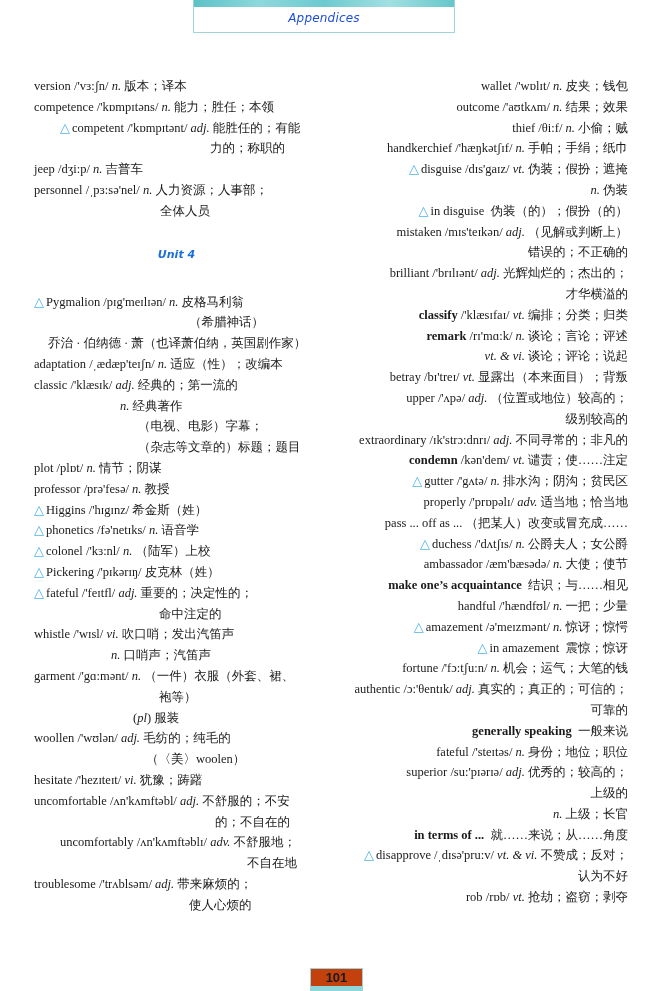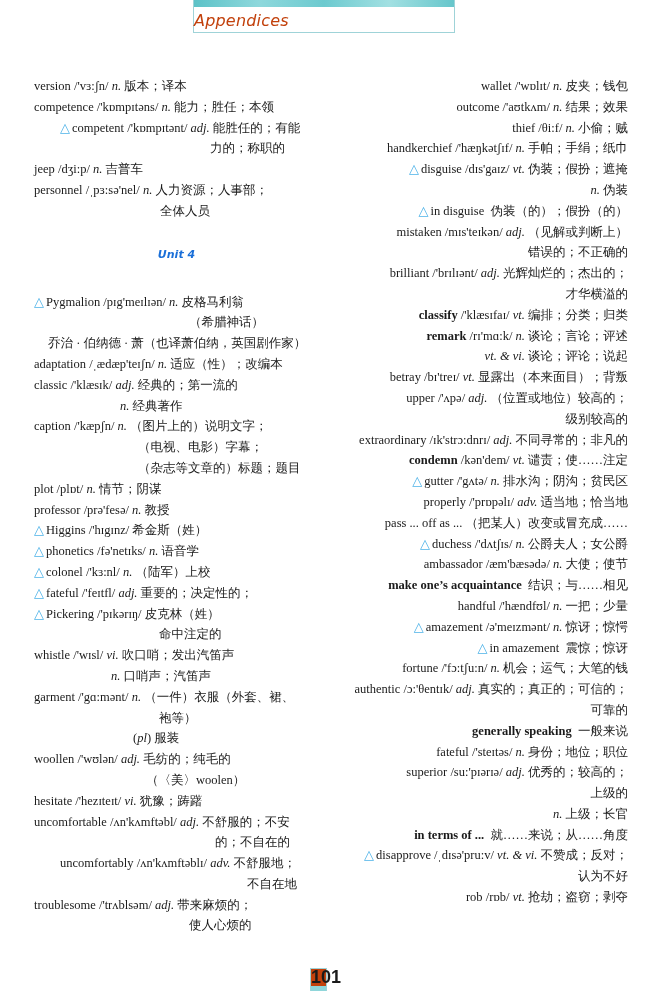--- a/index.html
+++ b/index.html
@@ -9,42 +9,42 @@
   }
   .banner {
     position: absolute; left: 193px; top: 0; width: 262px; height: 33px;
     border: 1px solid #9fd3d8; border-top: none; background: #ffffff; box-sizing: border-box;
   }
   .banner-strip {
     position: absolute; left: 0; top: 0; width: 100%; height: 7px;
     background: linear-gradient(90deg, #5cc2c7, #8ed8dc, #6ccacf, #a2e0e2, #66c6cb);
   }
   .banner-title {
-    position: absolute; left: 0; right: 0; top: 11px; 
-    font-family: "DejaVu Sans", sans-serif; font-style: italic; font-size: 16px; color: #c2410c;
+    position: absolute; left: 0; right: 0; top: 11px; text-align: center;
+    font-family: "DejaVu Sans", sans-serif; font-style: italic; font-size: 12px; color: #1d4ed8;
     letter-spacing: 0.2px;
   }
   .col { position: absolute; top: 76px; font-size: 12.5px; }
   .col-left { left: 34px; width: 285px; }
   .col-right { left: 333px; width: 295px; text-align: right; }
   .line { height: 20.8px; line-height: 20.8px; white-space: nowrap; }
   .ind1 { padding-left: 26px; }
   .tri { color: #4fb3e8; font-size: 13px; margin-right: 2px; font-family: "DejaVu Sans", sans-serif; }
   .ipa { }
   .pos { font-style: italic; }
   .bold { font-weight: bold; margin-left: 7px; }
   .unit {
     text-align: center; font-family: "DejaVu Sans", sans-serif; font-weight: bold; font-style: italic;
     color: #1a6fd8; font-size: 11px; height: 52px; line-height: 30px;
   }
   .gap { height: 18px; }
   .pagenum {
-    position: absolute; left: 310px; top: 968px; width: 17px; height: 23px; box-sizing: border-box;
+    position: absolute; left: 310px; top: 968px; width: 53px; height: 23px; box-sizing: border-box;
     border: 1px solid #9fd3d8; border-bottom: none; background: #c2410c;
-    text-align: center; font-family: "Liberation Sans", sans-serif; font-weight: bold; font-size: 18px; line-height: 17px;
+    text-align: center; font-family: "Liberation Sans", sans-serif; font-weight: bold; font-size: 13px; line-height: 17px;
   }
   .pagenum-strip { position: absolute; left: 0; right: 0; bottom: 0; height: 5px; background: #8fd6da; }
 </style>
 </head>
 <body>
 
 <div class="banner">
   <div class="banner-strip"></div>
   <div class="banner-title">Appendices</div>
 </div>
@@ -60,30 +60,29 @@
 
   <div class="gap"></div>
   <div class="unit">Unit 4</div>
 
   <div class="line"><span class="tri">△</span><span>Pygmalion</span> <span>/pɪg'meɪlɪən/</span> <span class="pos">n.</span> <span>皮格马利翁</span></div>
   <div class="line" style="padding-left:155px">（希腊神话）</div>
   <div class="line" style="padding-left:14px">乔治 · 伯纳德 · 萧（也译萧伯纳，英国剧作家）</div>
   <div class="line"><span>adaptation</span> <span>/ˌædæp'teɪʃn/</span> <span class="pos">n.</span> <span>适应（性）；改编本</span></div>
   <div class="line"><span>classic</span> <span>/'klæsɪk/</span> <span class="pos">adj.</span> <span>经典的；第一流的</span></div>
   <div class="line" style="padding-left:86px"><span class="pos">n.</span> <span>经典著作</span></div>
-  <div class="line"><span>caption</span> <span>/'kæpʃn/</span> <span class="pos">n.</span> <span>（图片上的）说明文字；</span></div>
   <div class="line" style="padding-left:104px">（电视、电影）字幕；</div>
   <div class="line" style="padding-left:104px">（杂志等文章的）标题；题目</div>
   <div class="line"><span>plot</span> <span>/plɒt/</span> <span class="pos">n.</span> <span>情节；阴谋</span></div>
   <div class="line"><span>professor</span> <span>/prə'fesə/</span> <span class="pos">n.</span> <span>教授</span></div>
   <div class="line"><span class="tri">△</span><span>Higgins</span> <span>/'hɪgɪnz/</span> <span>希金斯（姓）</span></div>
   <div class="line"><span class="tri">△</span><span>phonetics</span> <span>/fə'netɪks/</span> <span class="pos">n.</span> <span>语音学</span></div>
   <div class="line"><span class="tri">△</span><span>colonel</span> <span>/'kɜ:nl/</span> <span class="pos">n.</span> <span>（陆军）上校</span></div>
+  <div class="line"><span class="tri">△</span><span>Pickering</span> <span>/'pɪkərɪŋ/</span> <span>皮克林（姓）</span></div>
   <div class="line"><span class="tri">△</span><span>fateful</span> <span>/'feɪtfl/</span> <span class="pos">adj.</span> <span>重要的；决定性的；</span></div>
-  <div class="line"><span class="tri">△</span><span>Pickering</span> <span>/'pɪkərɪŋ/</span> <span>皮克林（姓）</span></div>
   <div class="line" style="padding-left:125px">命中注定的</div>
   <div class="line"><span>whistle</span> <span>/'wɪsl/</span> <span class="pos">vi.</span> <span>吹口哨；发出汽笛声</span></div>
   <div class="line" style="padding-left:77px"><span class="pos">n.</span> <span>口哨声；汽笛声</span></div>
   <div class="line"><span>garment</span> <span>/'gɑ:mənt/</span> <span class="pos">n.</span> <span>（一件）衣服（外套、裙、</span></div>
   <div class="line" style="padding-left:125px">袍等）</div>
   <div class="line" style="padding-left:99px">(<span class="pos">pl</span>) <span>服装</span></div>
   <div class="line"><span>woollen</span> <span>/'wʊlən/</span> <span class="pos">adj.</span> <span>毛纺的；纯毛的</span></div>
   <div class="line" style="padding-left:112px">（〈美〉woolen）</div>
   <div class="line"><span>hesitate</span> <span>/'hezɪteɪt/</span> <span class="pos">vi.</span> <span>犹豫；踌躇</span></div>
   <div class="line"><span>uncomfortable</span> <span>/ʌn'kʌmftəbl/</span> <span class="pos">adj.</span> <span>不舒服的；不安</span></div>

